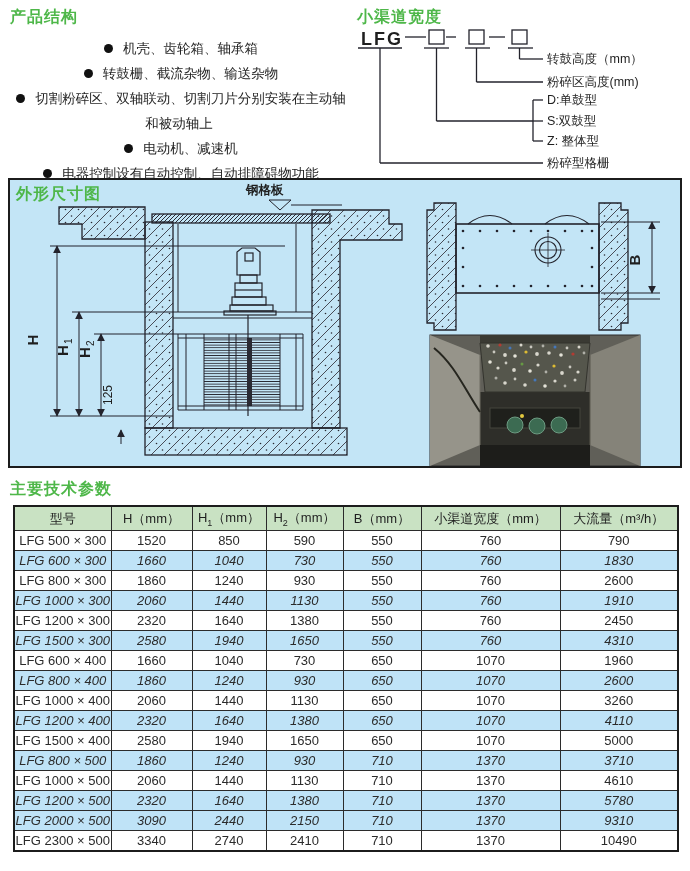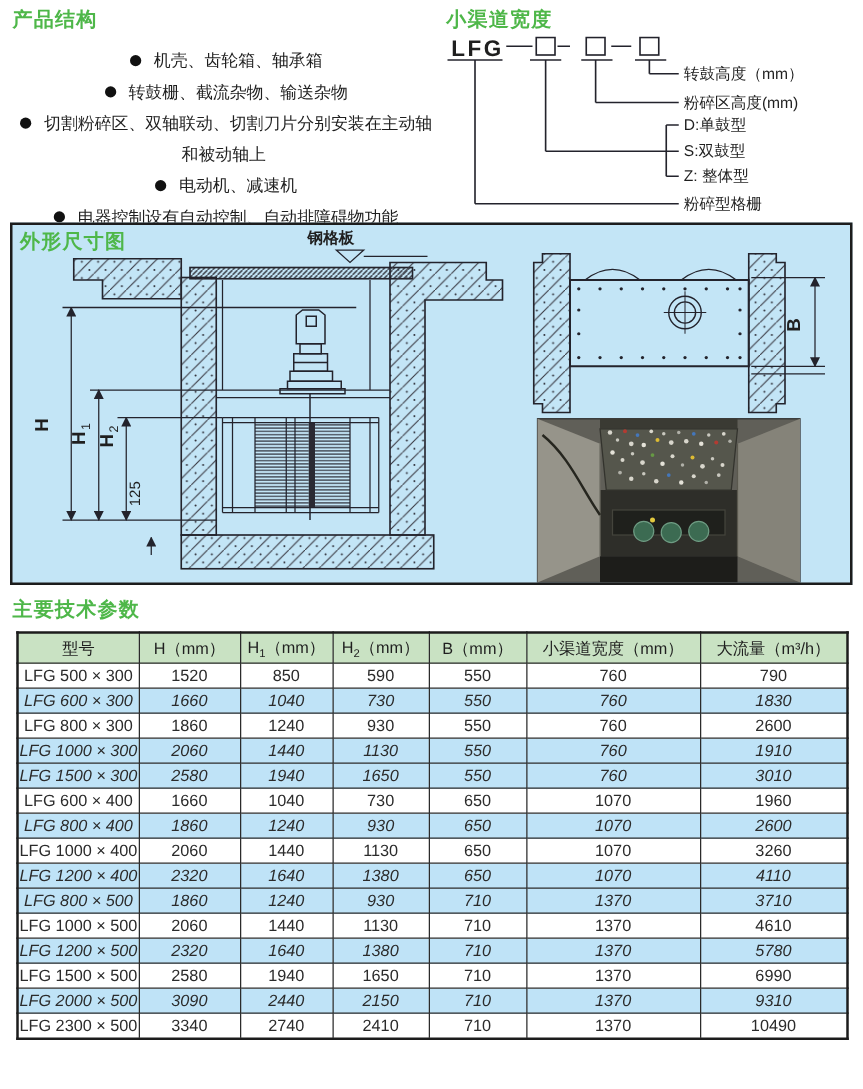--- a/index.html
+++ b/index.html
@@ -330,28 +330,37 @@
       </tr>
       <tr class="alt">
         <td>LFG 1000 × 300</td>
         <td>2060</td>
         <td>1440</td>
         <td>1130</td>
         <td>550</td>
         <td>760</td>
         <td>1910</td>
       </tr>
+      <tr>
+        <td>LFG 1200 × 300</td>
+        <td>2320</td>
+        <td>1640</td>
+        <td>1380</td>
+        <td>550</td>
+        <td>760</td>
+        <td>2450</td>
+      </tr>
       <tr class="alt">
         <td>LFG 1500 × 300</td>
         <td>2580</td>
         <td>1940</td>
         <td>1650</td>
         <td>550</td>
         <td>760</td>
-        <td>3010</td>
+        <td>4310</td>
       </tr>
       <tr>
         <td>LFG 600 × 400</td>
         <td>1660</td>
         <td>1040</td>
         <td>730</td>
         <td>650</td>
         <td>1070</td>
         <td>1960</td>
       </tr>
@@ -375,20 +384,29 @@
       </tr>
       <tr class="alt">
         <td>LFG 1200 × 400</td>
         <td>2320</td>
         <td>1640</td>
         <td>1380</td>
         <td>650</td>
         <td>1070</td>
         <td>4110</td>
       </tr>
+      <tr>
+        <td>LFG 1500 × 400</td>
+        <td>2580</td>
+        <td>1940</td>
+        <td>1650</td>
+        <td>650</td>
+        <td>1070</td>
+        <td>5000</td>
+      </tr>
       <tr class="alt">
         <td>LFG 800 × 500</td>
         <td>1860</td>
         <td>1240</td>
         <td>930</td>
         <td>710</td>
         <td>1370</td>
         <td>3710</td>
       </tr>
       <tr>
@@ -402,29 +420,20 @@
       </tr>
       <tr class="alt">
         <td>LFG 1200 × 500</td>
         <td>2320</td>
         <td>1640</td>
         <td>1380</td>
         <td>710</td>
         <td>1370</td>
         <td>5780</td>
       </tr>
-      <tr>
-        <td>LFG 1500 × 500</td>
-        <td>2580</td>
-        <td>1940</td>
-        <td>1650</td>
-        <td>710</td>
-        <td>1370</td>
-        <td>6990</td>
-      </tr>
       <tr class="alt">
         <td>LFG 2000 × 500</td>
         <td>3090</td>
         <td>2440</td>
         <td>2150</td>
         <td>710</td>
         <td>1370</td>
         <td>9310</td>
       </tr>
       <tr>

